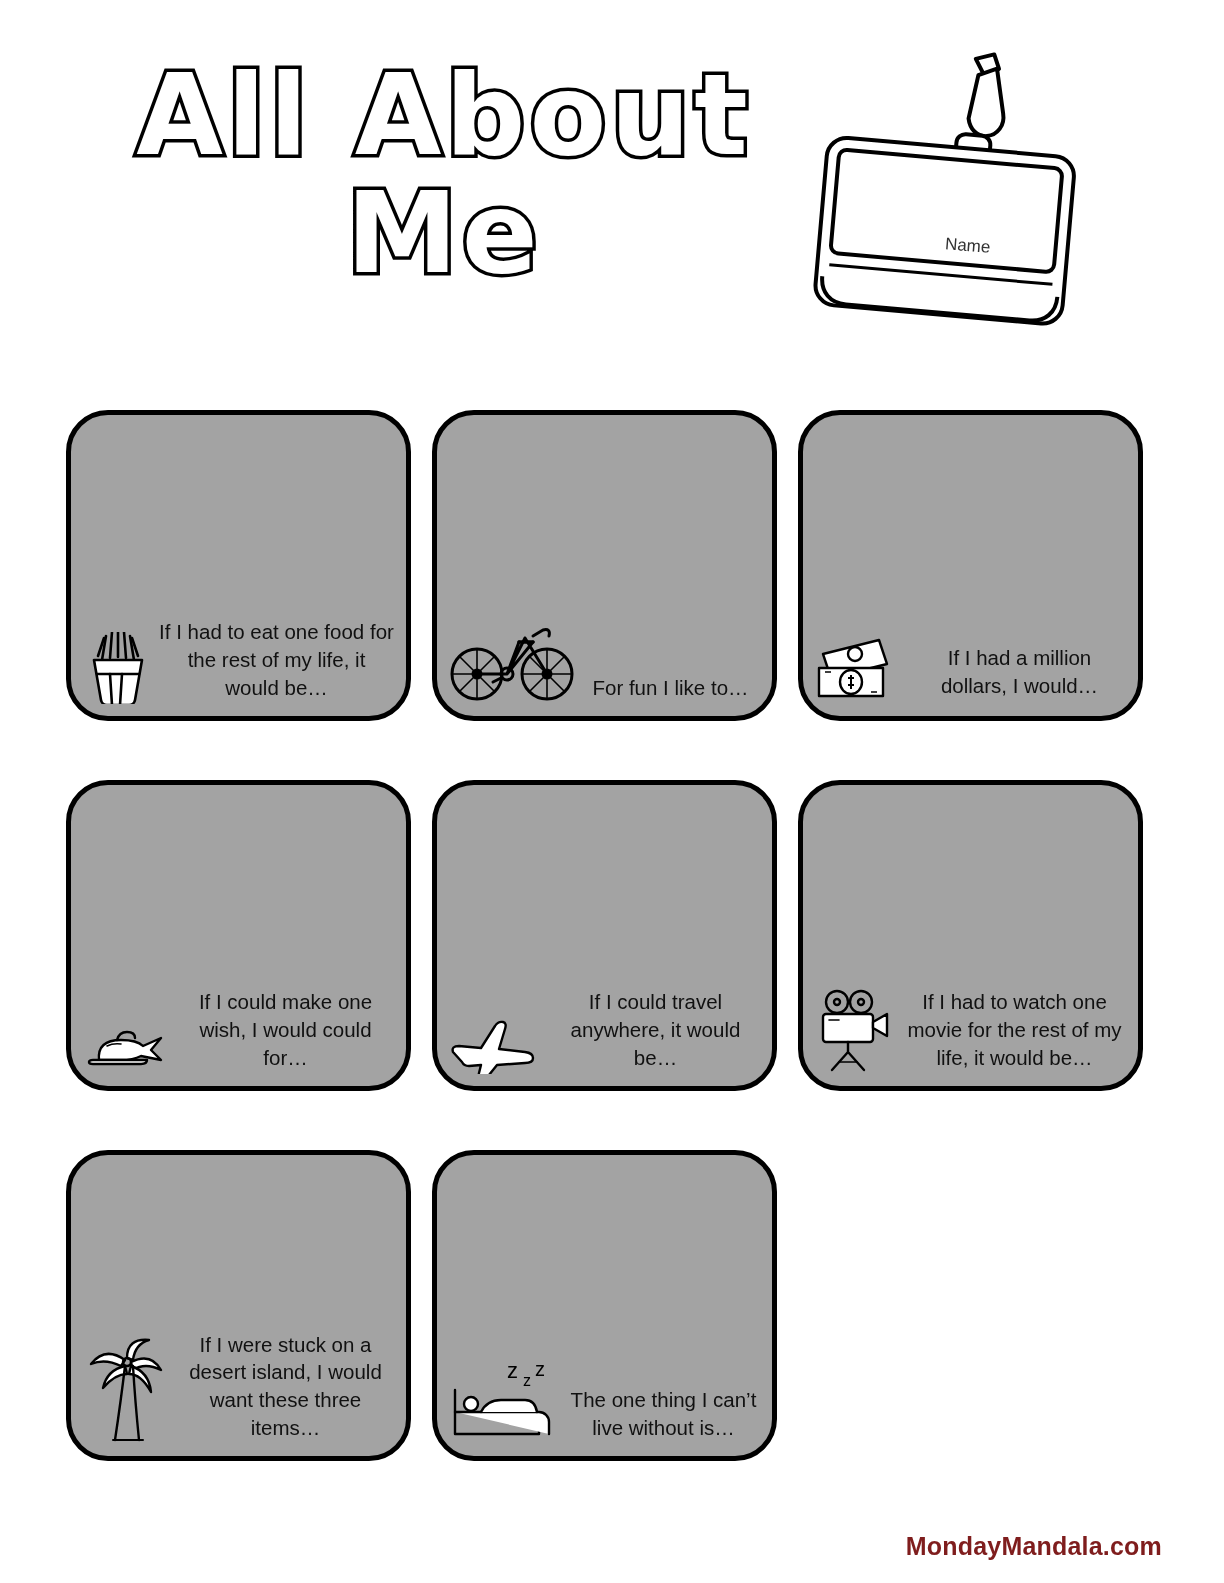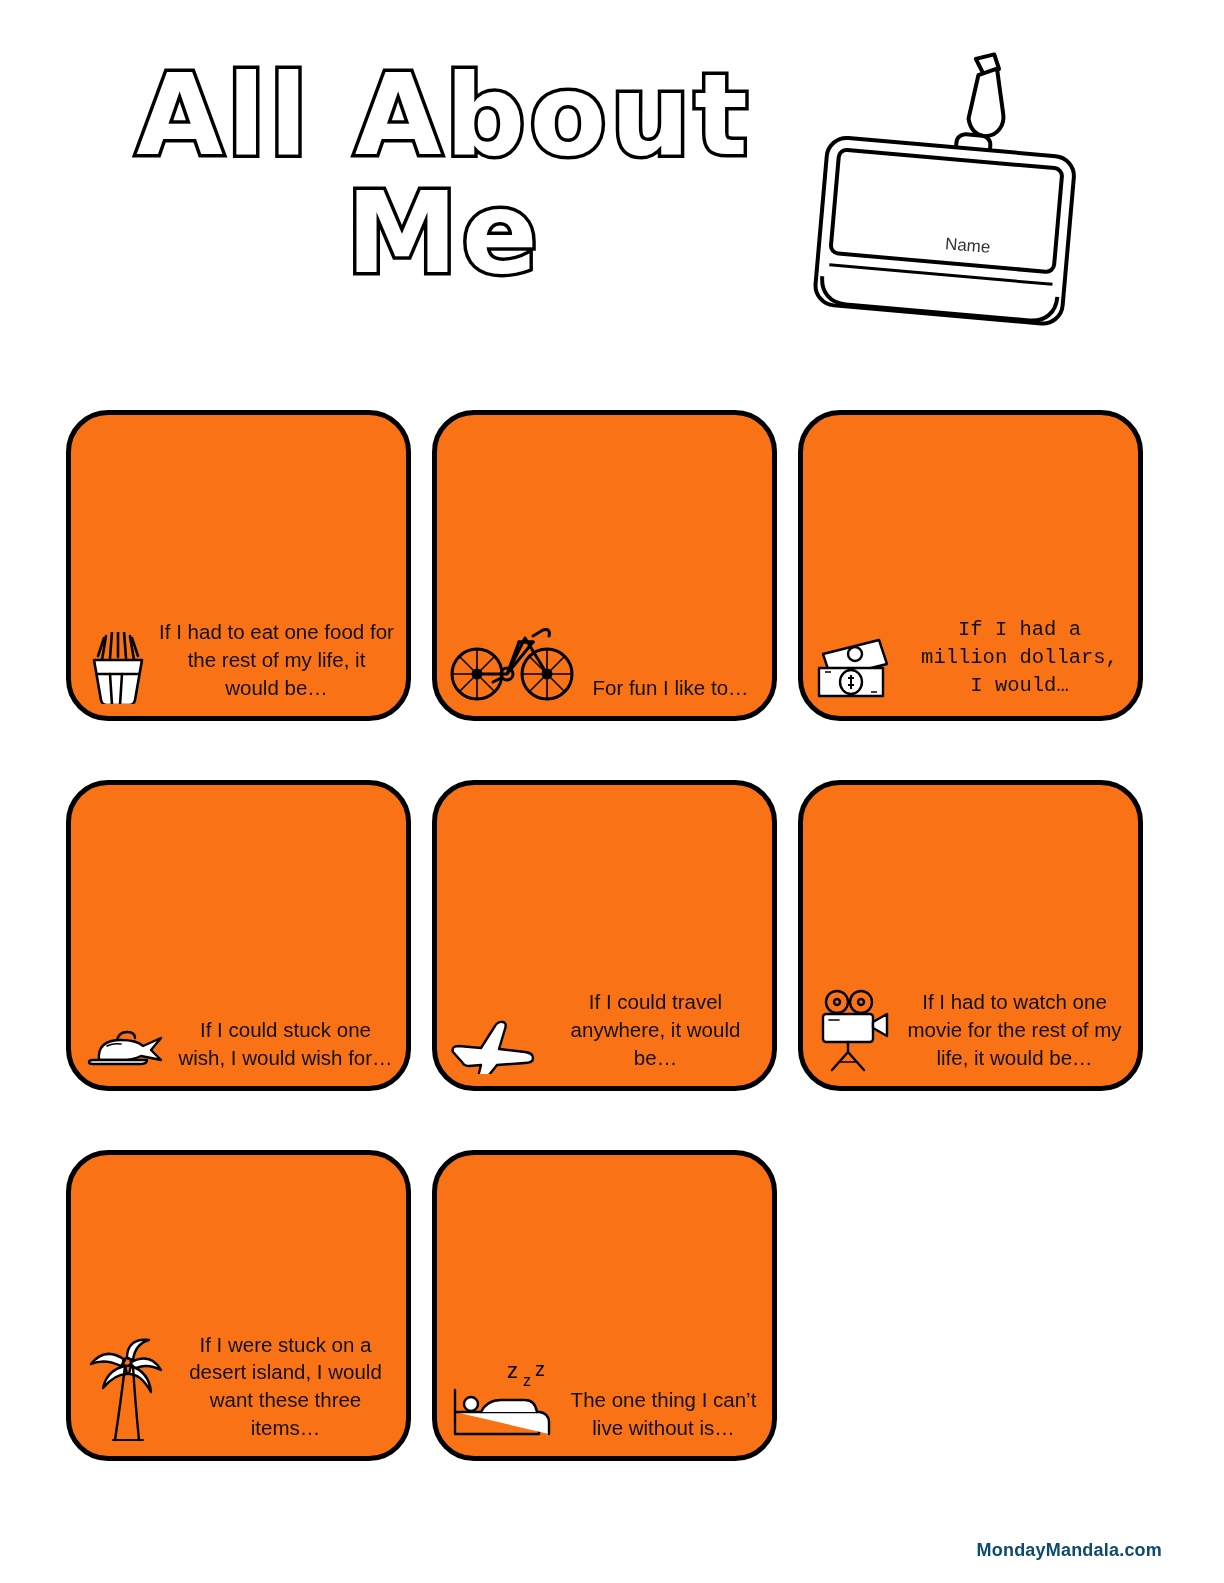--- a/index.html
+++ b/index.html
@@ -65,21 +65,21 @@
     display: grid;
     grid-template-columns: repeat(3, 345px);
     grid-template-rows: repeat(3, 339px);
     column-gap: 21px;
     row-gap: 31px;
   }
   .card {
     position: relative;
     border: 5px solid #000000;
     border-radius: 42px;
-    background: #f97316;
+    background: #a3a3a3;
     box-sizing: border-box;
     overflow: hidden;
     margin-top: 28px;
   }
   .card-bottom {
     position: absolute;
     left: 10px;
     right: 12px;
     bottom: 12px;
     display: flex;
@@ -102,30 +102,30 @@
     text-align: center;
     font-size: 20.5px;
     line-height: 1.36;
     color: #111;
     padding-bottom: 2px;
   }
 
   
   .card.c2 .card-text,
   .card.c5 .card-text { padding-bottom: 2px; }
-  .card.c3 .card-text { padding-bottom: 4px; font-family: Liberation Mono, monospace; }
+  .card.c3 .card-text { padding-bottom: 4px; }
 
   
   .footer {
     position: absolute;
     right: 62px;
     bottom: 22px;
-    font-size: 18px;
+    font-size: 25px;
     font-weight: bold;
-    color: #0c4a6e;
+    color: #7f1d1d;
     letter-spacing: 0.2px;
   }
 </style>
 </head>
 <body>
 
 <div class="title-block">
   <div class="title-line">All About</div>
   <div class="title-line second">Me</div>
 </div>
@@ -206,21 +206,21 @@
   <div class="card c4">
     <div class="card-bottom">
       <div class="card-icon" style="width:92px;height:64px">
         <svg width="88" height="58" viewBox="0 0 88 58" fill="none" stroke="#000" stroke-width="2.4" stroke-linejoin="round" stroke-linecap="round">
           <path d="M16 44 q-2 -20 22 -20 q16 0 22 6 l18 -8 l-10 12 l10 10 l-20 -4 q-8 4 -20 4 q-20 0 -22 0 z" fill="#fff"></path>
           <path d="M34 24 q2 -8 10 -8 q8 0 8 6"></path>
           <path d="M10 48 h48 q6 0 6 -4 H10 q-4 0 -4 2 q0 2 4 2z" fill="#fff"></path>
           <path d="M24 30 q6 -3 14 -2" stroke-width="1.6"></path>
         </svg>
       </div>
-      <div class="card-text">If I could stuck one wish, I would wish for…</div>
+      <div class="card-text">If I could make one wish, I would could for…</div>
     </div>
   </div>
 
 
   <div class="card c6">
     <div class="card-bottom">
       <div class="card-icon" style="width:100px;height:64px">
         <svg width="96" height="56" viewBox="0 0 96 56" fill="none" stroke="#000" stroke-width="2.4" stroke-linejoin="round">
           <path d="M4 34 q-2 -6 6 -6 l22 2 l14 -22 q3 -5 8 -4 q4 1 2 7 l-6 20 l26 3 q8 1 8 6 q0 5 -8 5 l-28 2 l-8 10 q-3 4 -7 3 q-4 -1 -3 -5 l2 -8 l-12 1 q-5 0 -7 -4z" fill="#fff"></path>
         </svg>

